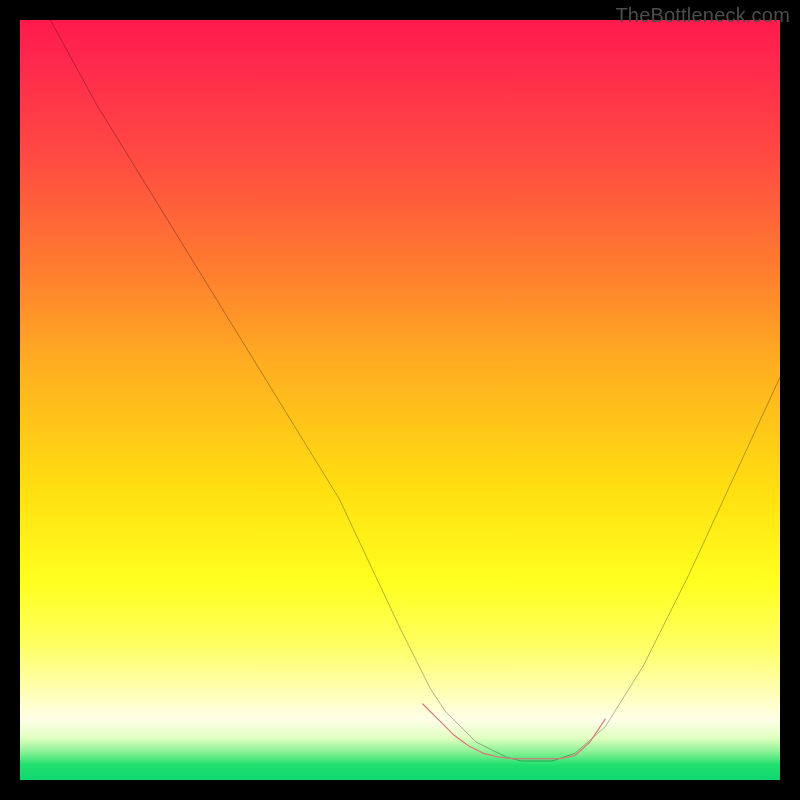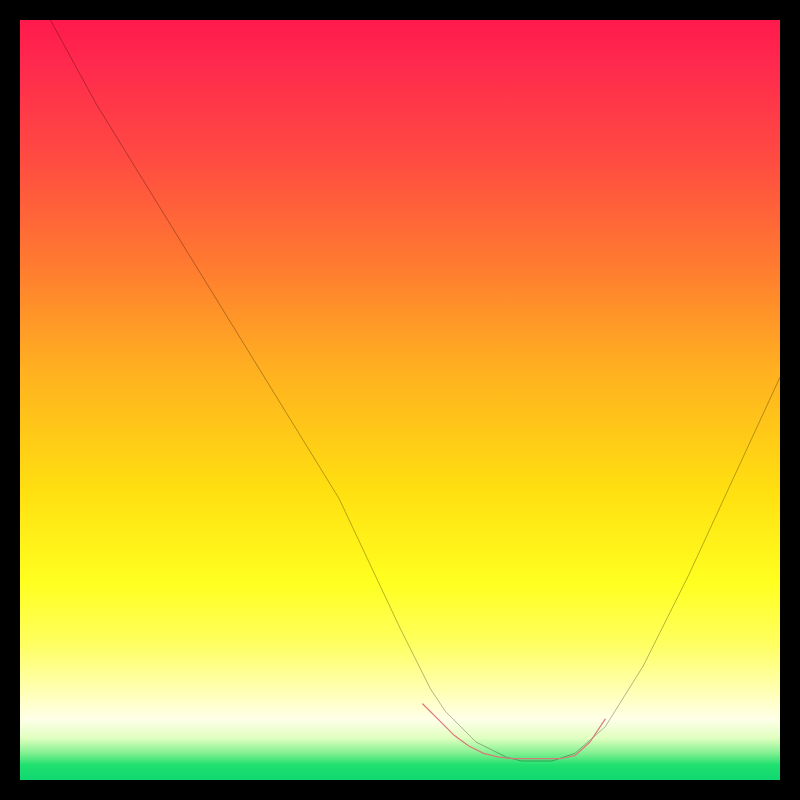--- a/index.html
+++ b/index.html
@@ -75,13 +75,14 @@
   <div class="plot-area">
     <div class="gradient"></div>
 
     <svg class="svg-layer" viewBox="0 0 100 100" preserveAspectRatio="none">
       <path d="M4.00 0.00 L10.00 11.00 L18.00 24.00 L26.00 37.00 L34.00 50.00 L42.00 63.00 L50.00 80.00 L52.00 84.00 L54.00 88.00 L56.00 91.00 L58.00 93.00 L60.00 95.00 L62.00 96.00 L64.00 97.00 L66.00 97.50 L68.00 97.50 L70.00 97.50" fill="none" stroke="#000" stroke-width="0.3" vector-effect="non-scaling-stroke"></path>
       <path d="M70.00 97.50 L73.00 96.50 L77.00 93.00 L82.00 85.00 L88.00 73.00 L94.00 60.00 L100.00 47.00" fill="none" stroke="#000" stroke-width="0.3" vector-effect="non-scaling-stroke"></path>
       <path d="M53.00 90.00 L55.00 92.00 L57.00 94.00 L59.00 95.50 L61.00 96.50 L63.00 97.00 L65.00 97.20 L67.00 97.20 L69.00 97.20 L71.00 97.20 L73.00 96.80 L75.00 95.00 L77.00 92.00" fill="none" stroke="#d97a7a" stroke-width="1.2" stroke-linecap="round" stroke-linejoin="round" vector-effect="non-scaling-stroke"></path>
     </svg>
   </div>
 
+  <div class="watermark">TheBottleneck.com</div>
 </div>
 
 </body></html>

